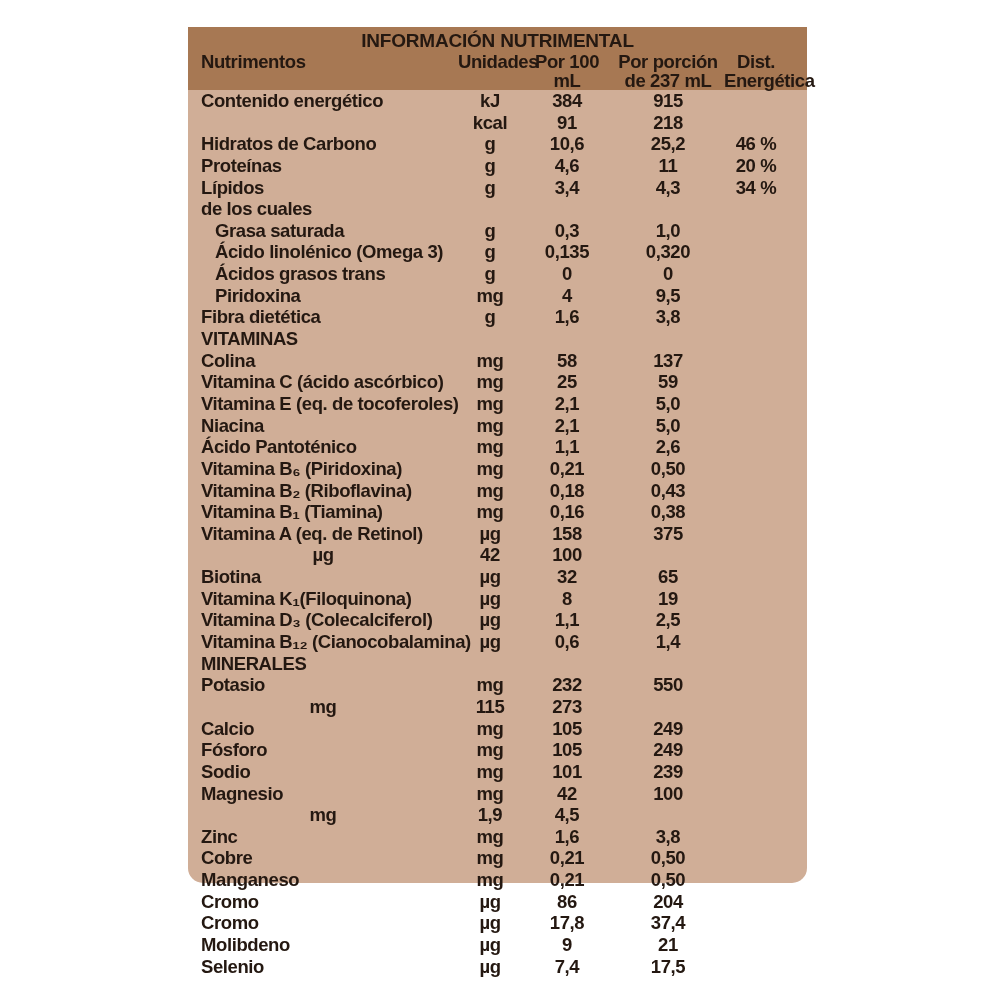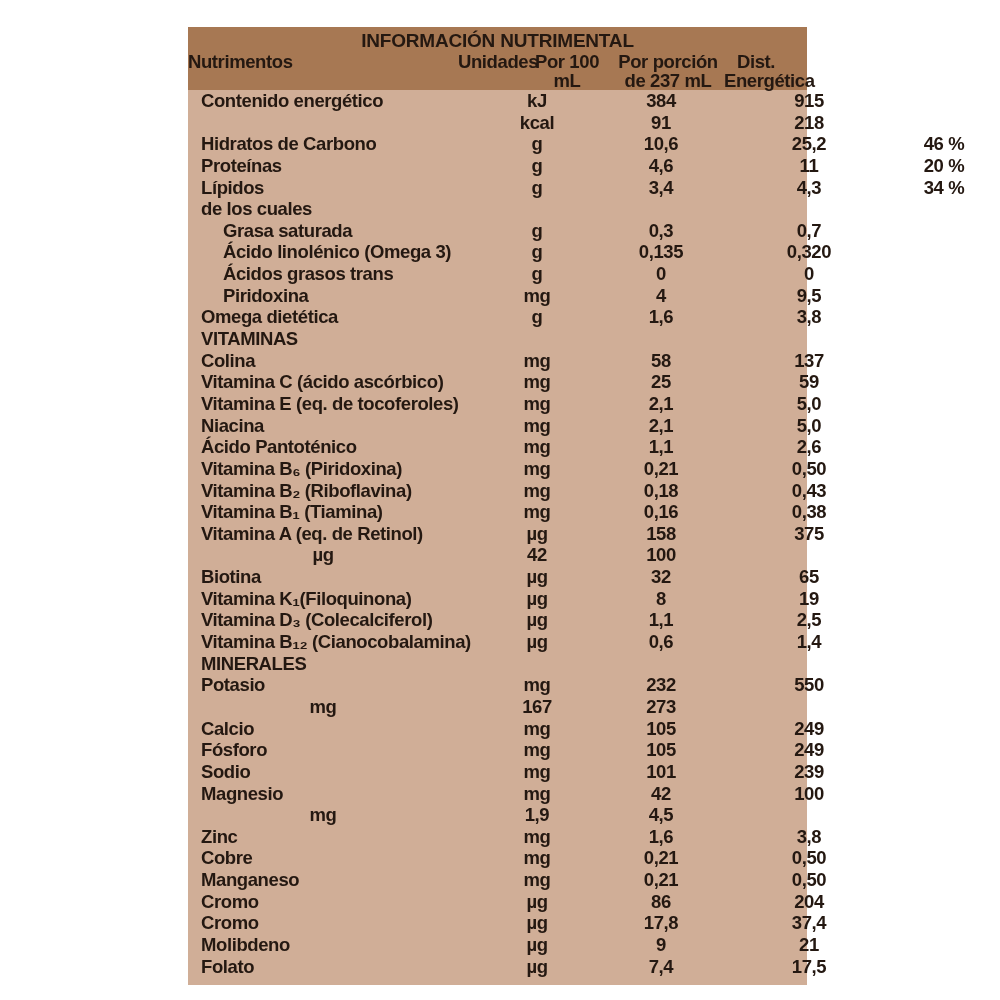--- a/index.html
+++ b/index.html
@@ -9,22 +9,23 @@
     background: #ffffff;
     position: relative;
     font-family: "Liberation Sans", "DejaVu Sans", sans-serif;
     font-weight: bold;
     color: #241811;
     overflow: hidden;
   }
   .card {
     position: absolute;
     left: 188px; top: 27px;
-    width: 619px; height: 958px;
+    width: 619px; height: 856px;
     background: #d0ae97;
+    border-radius: 15px;
   }
   .thead {
     height: 63px;
     background: #a77853;
     padding-top: 3px;
   }
   .title {
     text-align: center;
     font-size: 19px;
     line-height: 21px;
@@ -36,31 +37,30 @@
     grid-template-columns: 270px 64px 90px 112px 64px 19px;
   }
   .cols { margin-top: 1px; }
   .hcell {
     font-size: 18.5px;
     line-height: 19px;
     text-align: center;
     letter-spacing: -0.4px;
     white-space: nowrap;
   }
-  .hcell.first { text-align: left; }
+  .hcell.first { text-align: left; padding-left: 13px; }
   .row {
     height: 21.65px;
     align-items: center;
     font-size: 18.5px;
     line-height: 21.65px;
     letter-spacing: -0.4px;
-    gap: 47px;
   }
   .lbl { padding-left: 13px; white-space: nowrap; }
-  .lbl.indent { padding-left: 35px; }
+  .lbl.indent { padding-left: 27px; }
   .num { text-align: center; white-space: nowrap; }
 </style>
 </head>
 <body>
 
 <div class="card">
   <header class="thead">
     <div class="title">INFORMACIÓN NUTRIMENTAL</div>
     <div class="cols" id="cols">
         <div class="hcell first">
@@ -125,21 +125,21 @@
         <div class="lbl">de los cuales</div>
         <div class="num"></div>
         <div class="num"></div>
         <div class="num"></div>
         <div class="num"></div>
       </div>
       <div class="row">
         <div class="lbl indent">Grasa saturada</div>
         <div class="num">g</div>
         <div class="num">0,3</div>
-        <div class="num">0,7</div>
+        <div class="num">1,0</div>
         <div class="num"></div>
       </div>
       <div class="row">
         <div class="lbl indent">Ácido linolénico (Omega 3)</div>
         <div class="num">g</div>
         <div class="num">0,135</div>
         <div class="num">0,320</div>
         <div class="num"></div>
       </div>
       <div class="row">
@@ -150,21 +150,21 @@
         <div class="num"></div>
       </div>
       <div class="row">
         <div class="lbl indent">Piridoxina</div>
         <div class="num">mg</div>
         <div class="num">4</div>
         <div class="num">9,5</div>
         <div class="num"></div>
       </div>
       <div class="row">
-        <div class="lbl">Omega dietética</div>
+        <div class="lbl">Fibra dietética</div>
         <div class="num">g</div>
         <div class="num">1,6</div>
         <div class="num">3,8</div>
         <div class="num"></div>
       </div>
       <div class="row section">
         <div class="lbl">VITAMINAS</div>
         <div class="num"></div>
         <div class="num"></div>
         <div class="num"></div>
@@ -276,21 +276,21 @@
       </div>
       <div class="row">
         <div class="lbl">Potasio</div>
         <div class="num">mg</div>
         <div class="num">232</div>
         <div class="num">550</div>
         <div class="num"></div>
       </div>
       <div class="row">
         <div class="num">mg</div>
-        <div class="num">167</div>
+        <div class="num">115</div>
         <div class="num">273</div>
         <div class="num"></div>
       </div>
       <div class="row">
         <div class="lbl">Calcio</div>
         <div class="num">mg</div>
         <div class="num">105</div>
         <div class="num">249</div>
         <div class="num"></div>
       </div>
@@ -357,20 +357,20 @@
         <div class="num"></div>
       </div>
       <div class="row">
         <div class="lbl">Molibdeno</div>
         <div class="num">µg</div>
         <div class="num">9</div>
         <div class="num">21</div>
         <div class="num"></div>
       </div>
       <div class="row">
-        <div class="lbl">Folato</div>
+        <div class="lbl">Selenio</div>
         <div class="num">µg</div>
         <div class="num">7,4</div>
         <div class="num">17,5</div>
         <div class="num"></div>
       </div>
     </div>
 </div>
 
 </body></html>

